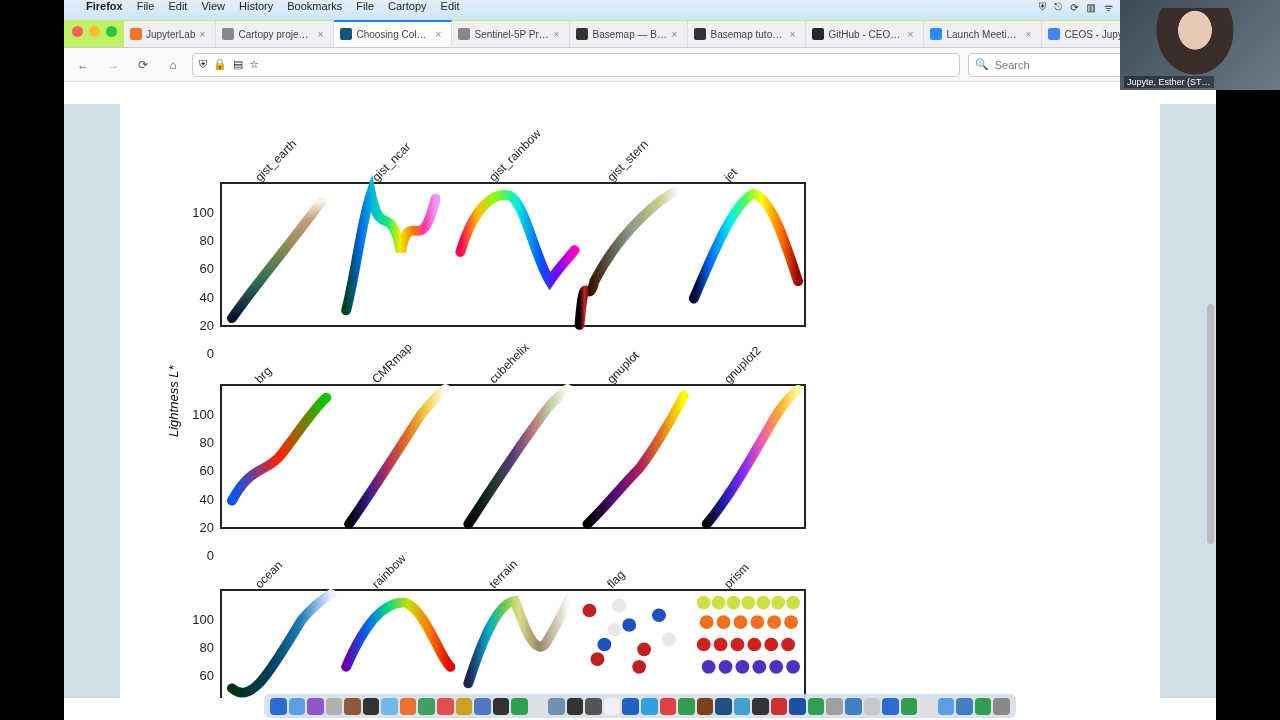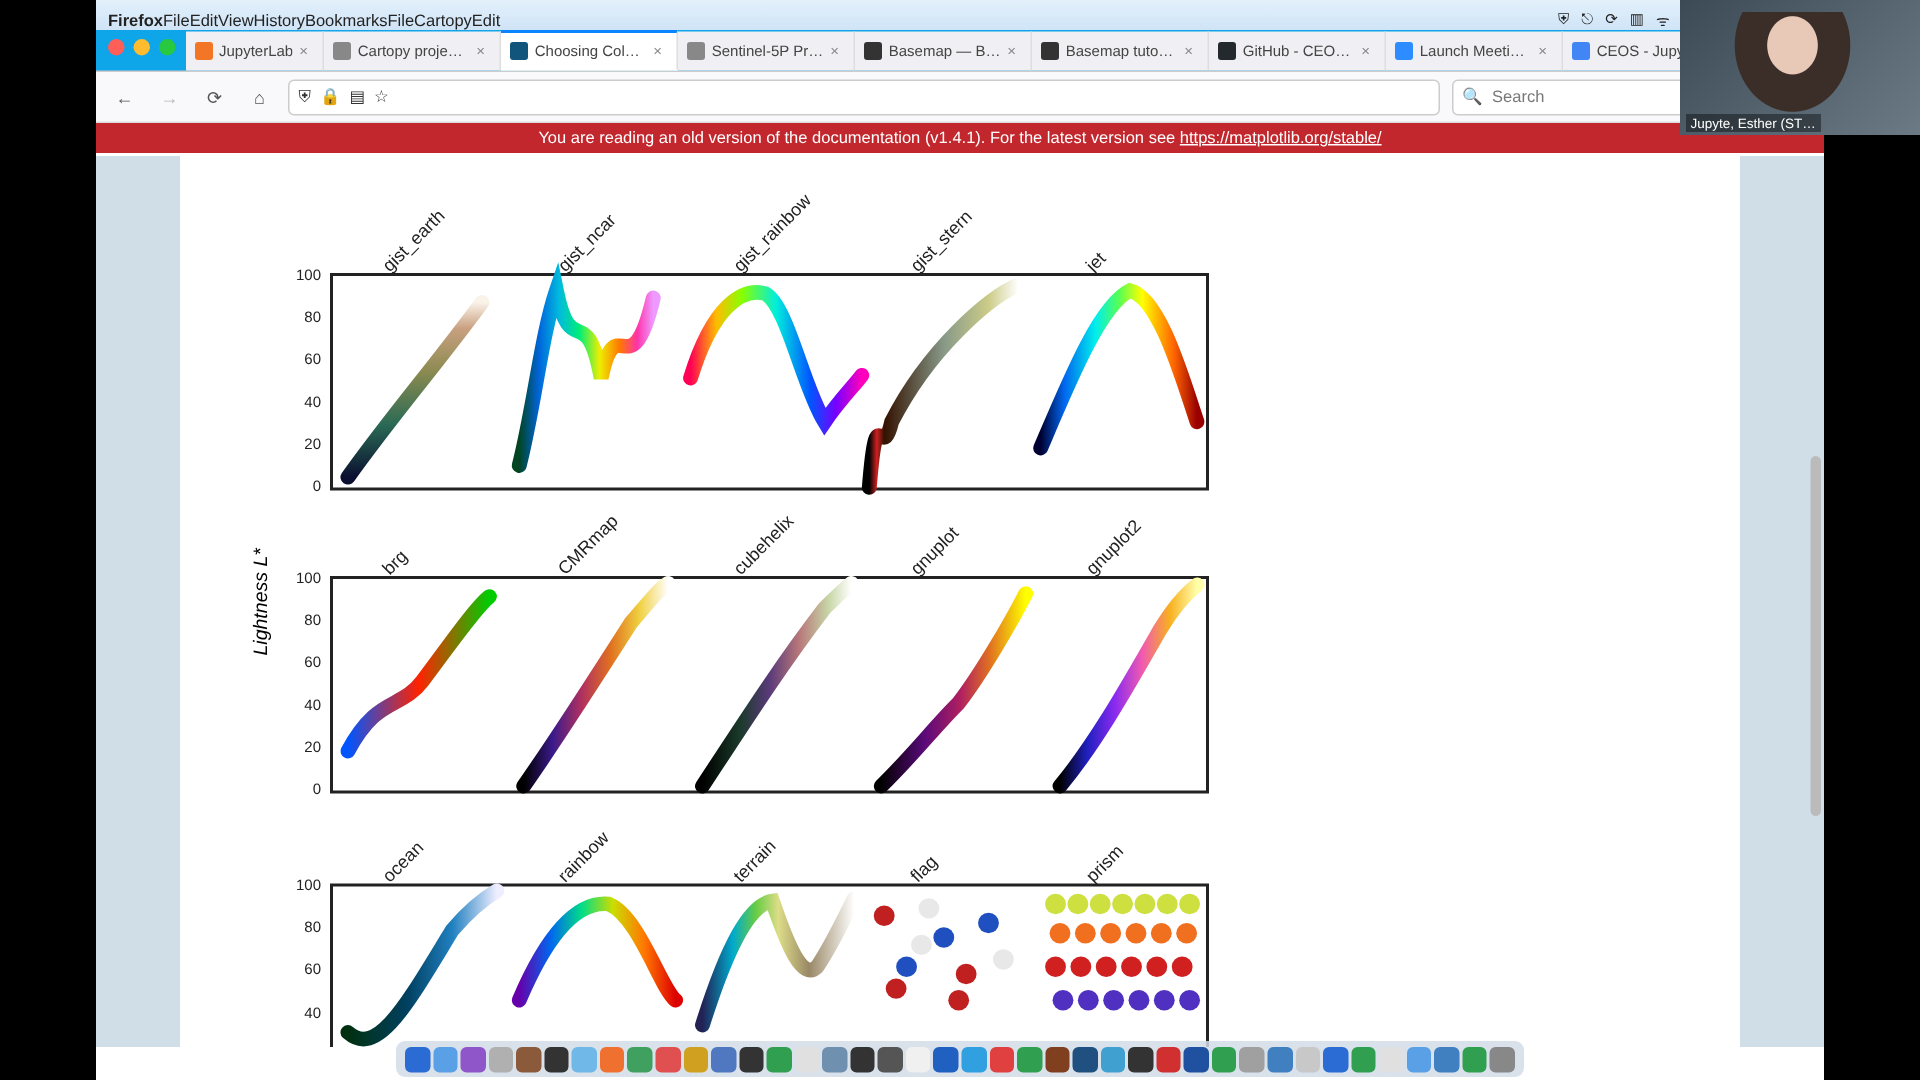--- a/index.html
+++ b/index.html
@@ -4,28 +4,28 @@
 <style>
   * { margin: 0; padding: 0; box-sizing: border-box; font-family: -apple-system, BlinkMacSystemFont, "Segoe UI", sans-serif; }
   body { width: 1280px; height: 720px; overflow: hidden; background: #000; position: relative; }
 
   .letterbox-left { position:absolute; left:0; top:0; width:64px; height:720px; background:#000; }
   .letterbox-right{ position:absolute; right:0; top:0; width:64px; height:720px; background:#000; }
 
   .screen { position:absolute; left:64px; top:0; width:1152px; height:720px; background:#fff; }
 
   
-  .menubar { height:20px; background:linear-gradient(#e3f0fb,#cfe4f7); display:flex; align-items:flex-end; font-size:11px; padding:0 8px; color:#222; position:relative; }
+  .menubar { height:20px; background:linear-gradient(#e3f0fb,#cfe4f7); display:flex; align-items:flex-start; font-size:11px; padding:0 8px; gap:14px; color:#222; position:relative; }
   .menubar .apple { font-size:12px; }
   .menubar .app { font-weight:bold; }
   .menubar .right { position:absolute; right:8px; display:flex; gap:8px; align-items:center; }
   .menubar .right span { font-size:10px; }
 
   
-  .tabstrip { height:28px; background:#0ea5e9; display:flex; align-items:flex-end; padding-left:60px; position:relative; border-bottom:1px solid #ccc; }
+  .tabstrip { height:28px; background:#bef264; display:flex; align-items:flex-end; padding-left:60px; position:relative; border-bottom:1px solid #ccc; }
   .traffic { position:absolute; left:8px; top:6px; display:flex; gap:6px; }
   .traffic div { width:11px; height:11px; border-radius:50%; }
   .tl-close{background:#ff5f57;} .tl-min{background:#febc2e;} .tl-max{background:#28c840;}
   .tab { height:26px; display:flex; align-items:center; padding:0 6px; font-size:10px; color:#444; gap:4px; max-width:118px; border-right:1px solid #ddd; position:relative; background:#f0f0f4; }
   .tab.active { background:#fff; border-top:2px solid #0a84ff; height:27px; border-bottom:1px solid #fff; z-index:2; }
   .tab .favicon { width:12px; height:12px; background:#888; border-radius:2px; flex:none; }
   .tab .x { width:10px; font-size:10px; color:#888; flex:none; }
   .tab span.lbl { white-space:nowrap; overflow:hidden; text-overflow:ellipsis; flex:1; }
 
   .toolbar { height:34px; background:#f9f9fb; display:flex; align-items:center; padding:0 8px; gap:8px; border-bottom:1px solid #ddd; font-size:12px; color:#555; }
@@ -39,21 +39,21 @@
   .page { position:absolute; top:104px; bottom:22px; left:0; right:0; background:#d0dee8; overflow:hidden; }
   .sheet { position:absolute; left:56px; width:1040px; top:-10px; bottom:0; background:#fff; }
   .content { position:absolute; left:0; width:876px; top:0; bottom:0; background:#fff; }
 
   .plot { position:absolute; left:100px; width:586px; border:2px solid #222; background:#fff; }
   .plot1 { top:88px; height:145px; }
   .plot2 { top:290px; height:145px; }
   .plot3 { top:495px; height:145px; }
 
   .yticks { position:absolute; left:-38px; top:0; bottom:0; width:34px; }
-  .ytick { position:absolute; right:4px; font-size:10px; color:#222; transform:translateY(-50%); }
+  .ytick { position:absolute; right:4px; font-size:13px; color:#222; transform:translateY(-50%);margin-top:28px; }
   .ylabel { position:absolute; left:-56px; top:50%; transform:rotate(-90deg) translateX(20px); transform-origin:left top; font-size:13px; font-style:italic; white-space:nowrap; }
 
   .series-label { position:absolute; font-size:12px; transform:rotate(-45deg); transform-origin:left bottom; color:#222; white-space:nowrap; }
 
   
   .dock { position:absolute; left:200px; right:200px; bottom:2px; height:24px; background:rgba(210,220,230,.85); border-radius:6px; display:flex; align-items:center; justify-content:center; gap:2px; padding:0 6px; }
   .dock .app-icon { width:17px; height:17px; border-radius:4px; }
 
   
   .webcam { position:absolute; right:0; top:0; width:160px; height:90px; background:linear-gradient(135deg,#3b4a55,#6b7a85); z-index:50; }
@@ -160,23 +160,20 @@
       <span>☆</span>
     </div>
     <div class="searchbar">
       <span>🔍</span>
       <span>Search</span>
     </div>
     <div class="btn" style="opacity:.6">⌄</div>
     <div class="btn">≡</div>
   </div>
 
-  <div class="banner">
-    <span>You are reading an old version of the documentation (v1.4.1). For the latest version see </span><a href="#">https://matplotlib.org/stable/</a>
-  </div>
 
   <div class="page">
     <div class="sheet">
       <div class="content">
 
         <div class="plot plot1">
           <div class="yticks" id="yt1">
               <div class="ytick" style="top: 100%;">0</div>
               <div class="ytick" style="top: 80%;">20</div>
               <div class="ytick" style="top: 60%;">40</div>

